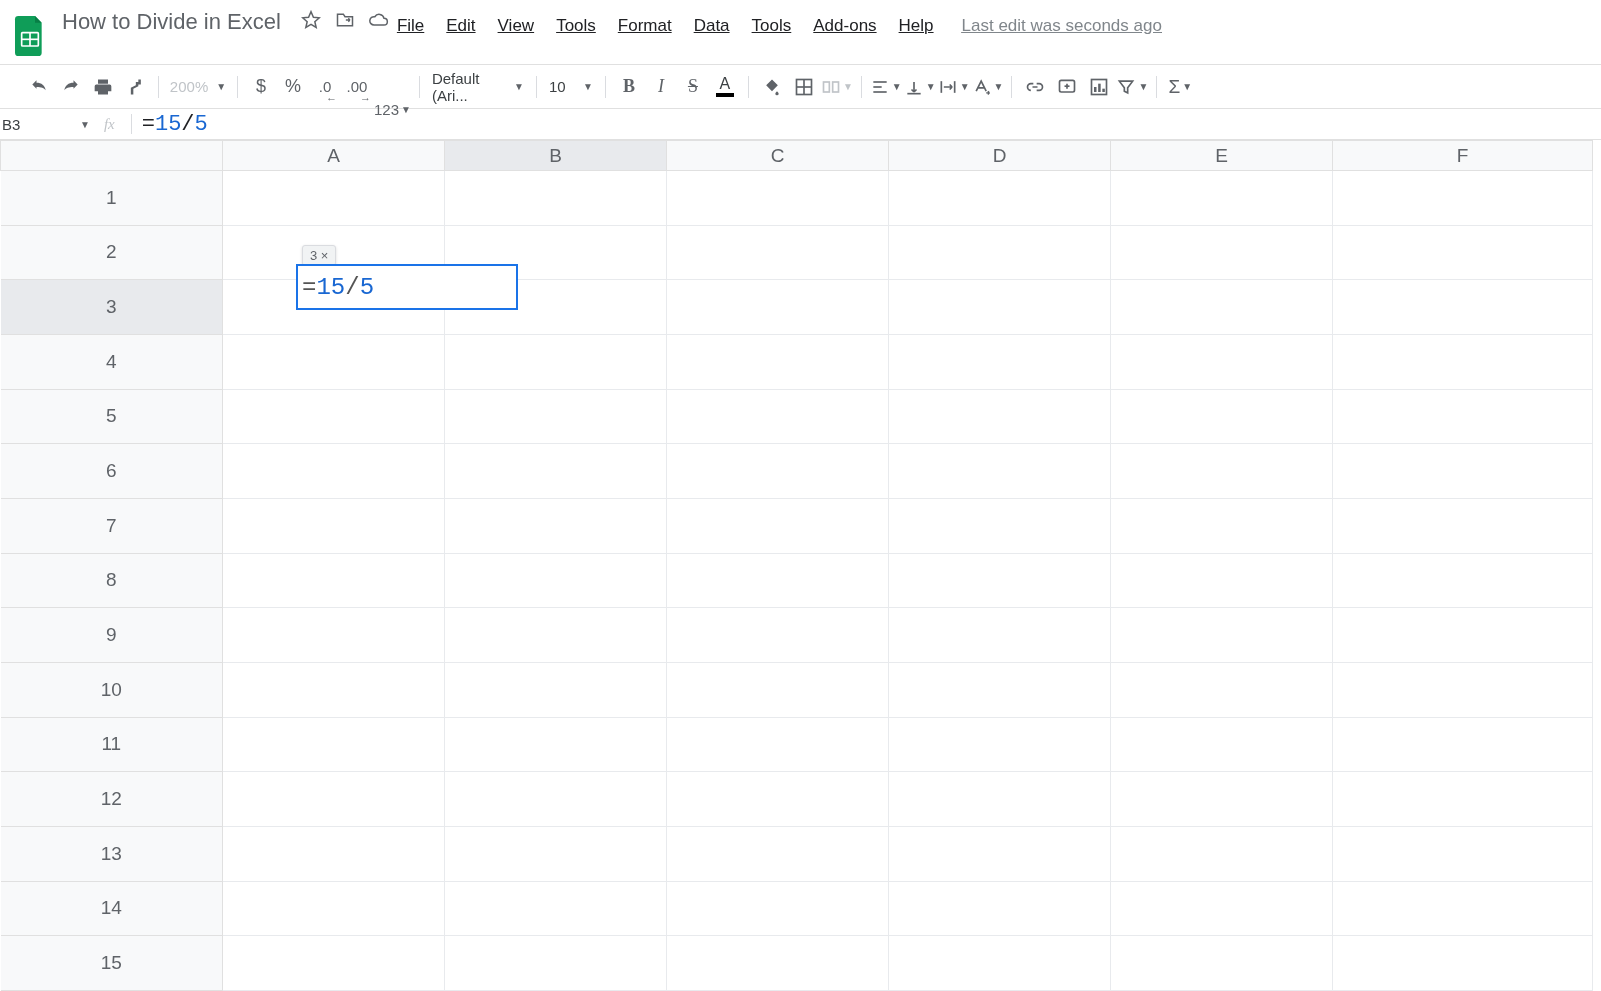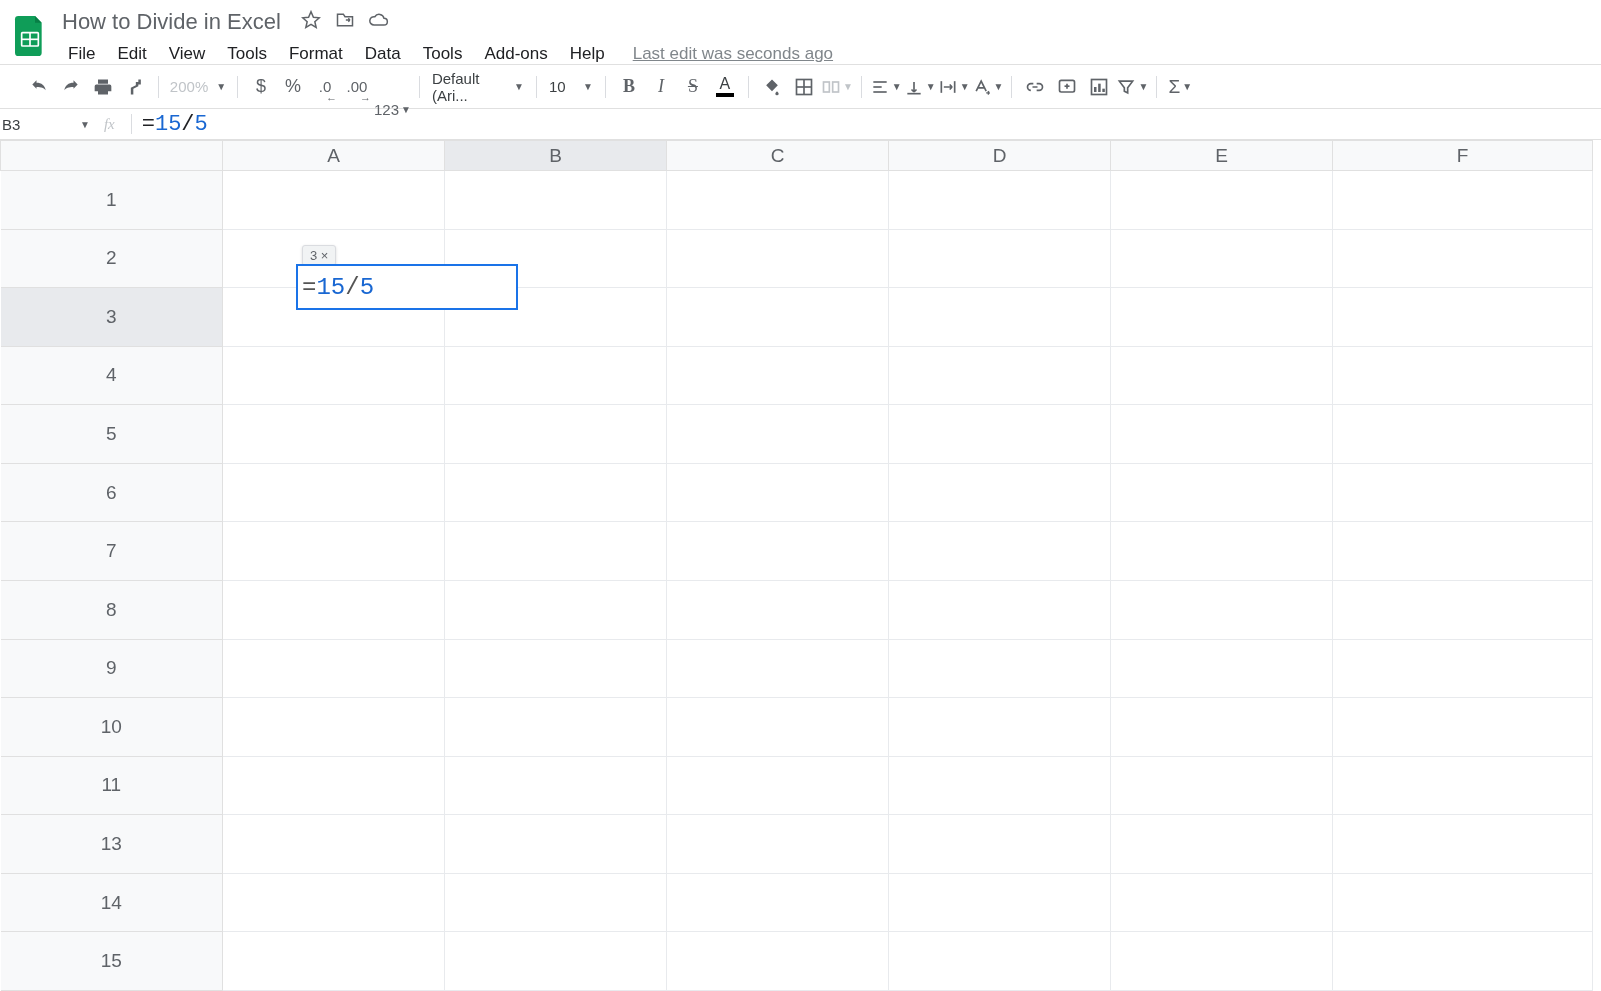--- a/index.html
+++ b/index.html
@@ -41,20 +41,21 @@
     font-weight: 400;
     padding: 0 2px;
   }
   .menu-row {
     display: flex;
     align-items: center;
     gap: 6px;
     margin-top: 4px;
     font-size: 17px;
     color: #202124;
+    text-decoration: underline;
   }
   .menu-item {
     padding: 4px 8px;
     border-radius: 3px;
     cursor: pointer;
   }
   .last-edit {
     margin-left: 14px;
     color: #80868b;
     text-decoration: underline;
@@ -281,21 +282,21 @@
 <div class="header">
   <div class="logo">
     <svg viewBox="0 0 36 48">
       <path d="M4 0 h20 l8 8 v36 a4 4 0 0 1 -4 4 h-24 a4 4 0 0 1 -4 -4 v-40 a4 4 0 0 1 4 -4 z" fill="#0f9d58"></path>
       <path d="M24 0 l8 8 h-8 z" fill="#087F46"></path>
       <rect x="8" y="20" width="20" height="16" rx="1" fill="none" stroke="#fff" stroke-width="2"></rect>
       <line x1="8" y1="28" x2="28" y2="28" stroke="#fff" stroke-width="2"></line>
       <line x1="18" y1="20" x2="18" y2="36" stroke="#fff" stroke-width="2"></line>
     </svg>
   </div>
-  <div style="display:flex;flex-direction:column;">
+  <div style="display:flex;flex-direction:row;">
     <div class="title-row">
       <div class="doc-title">How to Divide in Excel</div>
       <div class="title-icons">
         <span>
           <svg class="title-icon" viewBox="0 0 24 24">
               <path d="M12 17.3l-6.2 3.7 1.6-7-5.4-4.7 7.1-.6L12 2l2.9 6.7 7.1.6-5.4 4.7 1.6 7z" fill="none" stroke="#5f6368" stroke-width="1.8"></path>
             </svg>
         </span>
         <span>
           <svg class="title-icon" viewBox="0 0 24 24">
@@ -589,20 +590,29 @@
         <tr>
           <th class="row-header">11</th>
           <td class="cell"></td>
           <td class="cell"></td>
           <td class="cell"></td>
           <td class="cell"></td>
           <td class="cell"></td>
           <td class="cell"></td>
         </tr>
         <tr>
+          <th class="row-header">12</th>
+          <td class="cell"></td>
+          <td class="cell"></td>
+          <td class="cell"></td>
+          <td class="cell"></td>
+          <td class="cell"></td>
+          <td class="cell"></td>
+        </tr>
+        <tr>
           <th class="row-header">13</th>
           <td class="cell"></td>
           <td class="cell"></td>
           <td class="cell"></td>
           <td class="cell"></td>
           <td class="cell"></td>
           <td class="cell"></td>
         </tr>
         <tr>
           <th class="row-header">14</th>

